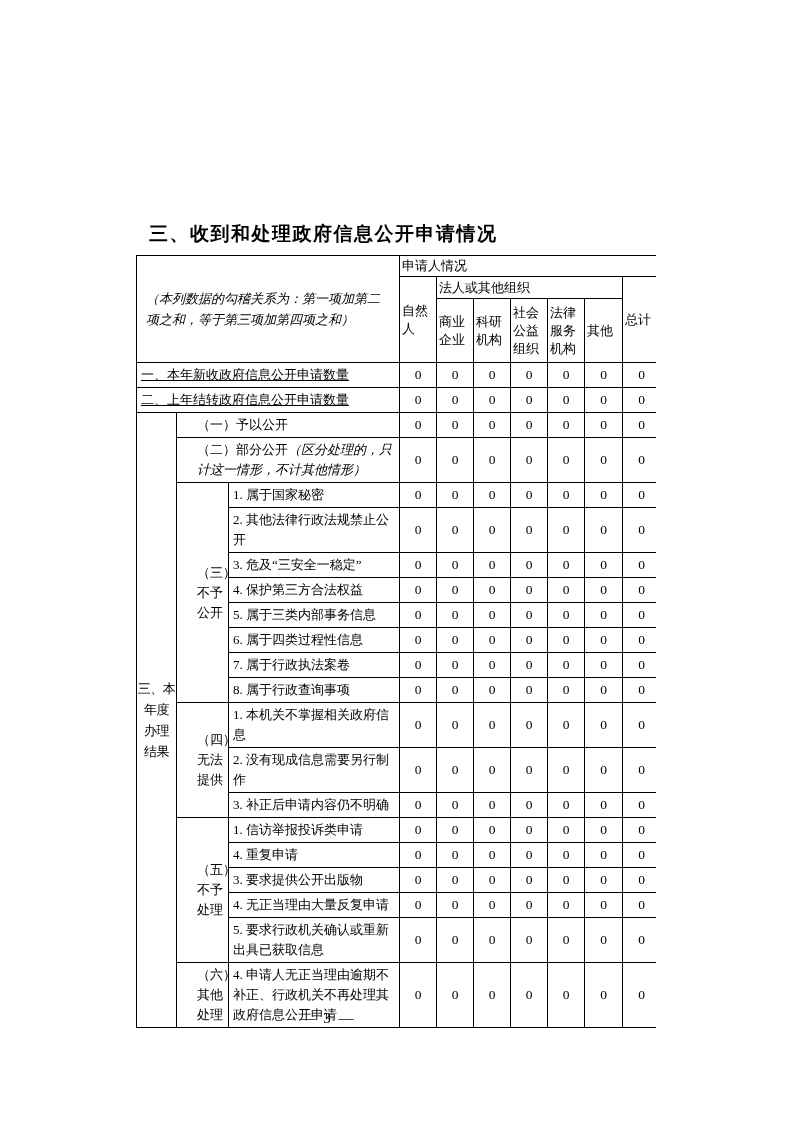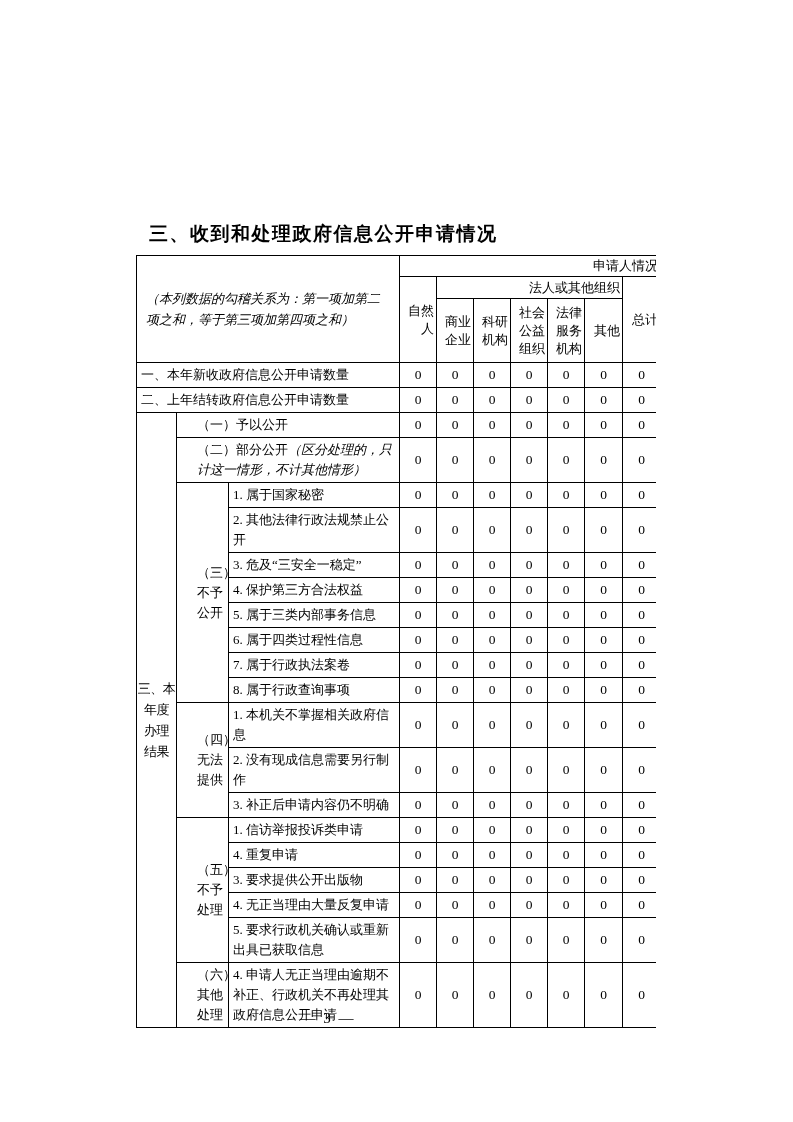--- a/index.html
+++ b/index.html
@@ -36,35 +36,36 @@
   .report-table td, .report-table th {
     border: 1px solid #000;
     vertical-align: middle;
     font-weight: normal;
     overflow: hidden;
   }
   tr.hr1 { height: 21px; }
   tr.hr2 { height: 22px; }
   tr.hr3 { height: 64px; }
   .col-head, .group-head {
-    text-align: right;
+    text-align: left;
     padding: 1px 2px;
     line-height: 18px;
   }
   .corner {
     font-style: italic;
     text-align: left;
     padding: 2px 9px;
     line-height: 21px;
     font-size: 13px;
   }
   .row-label {
     text-align: left;
     padding: 2px 2px 2px 4px;
     line-height: 20px;
+    text-decoration: underline;
   }
   .item-label {
     text-align: left;
     padding: 2px 1px 2px 4px;
     line-height: 20px;
   }
   .group-label {
     text-align: left;
     padding: 2px 2px 2px 20px;
     line-height: 20px;

